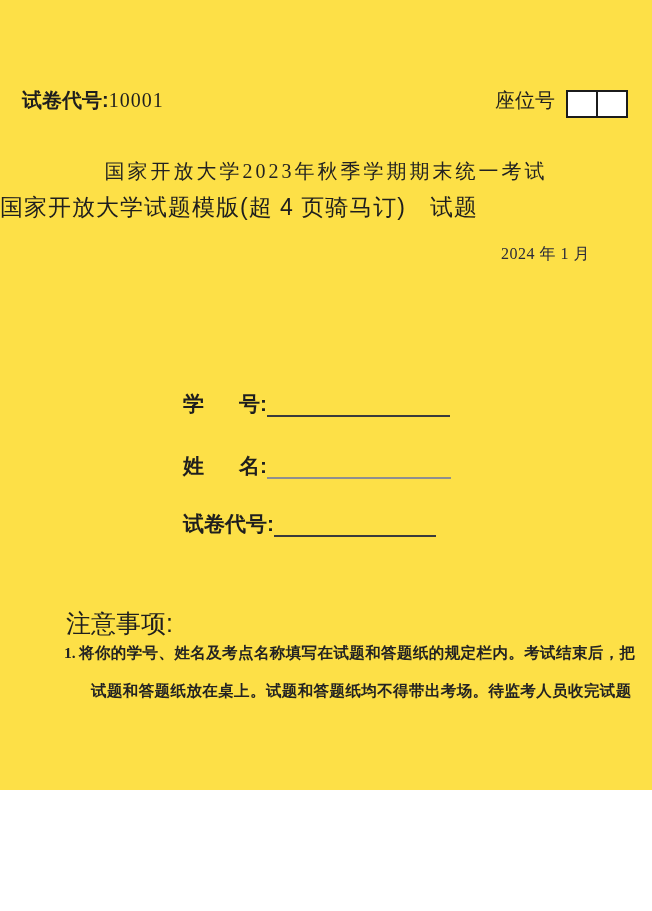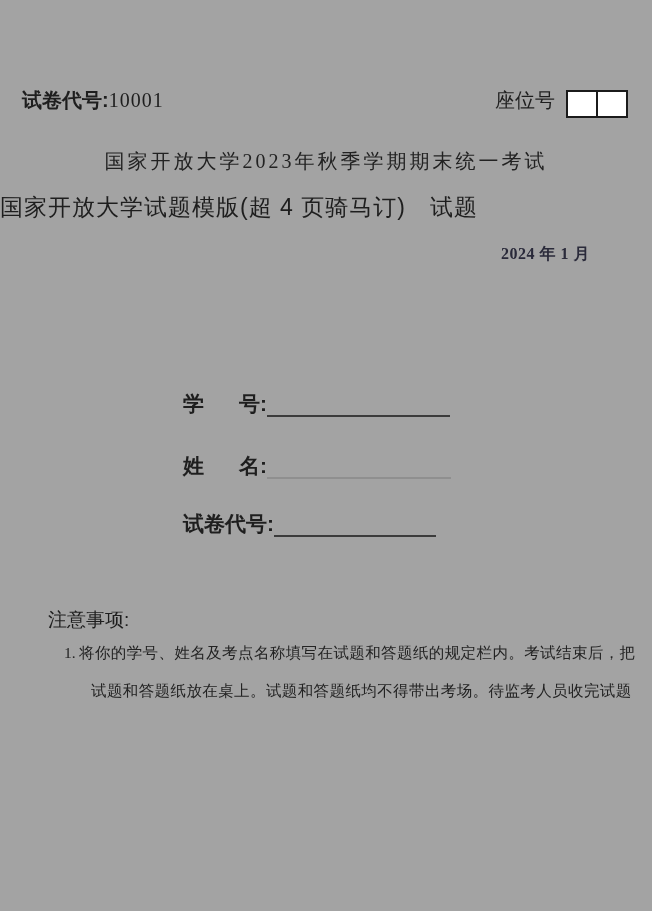--- a/index.html
+++ b/index.html
@@ -1,20 +1,20 @@
 <!DOCTYPE html>
 <html><head>
 <meta charset="utf-8">
 <style>
   html, body { margin: 0; padding: 0; background: #ffffff; }
   .page {
     position: relative;
     width: 652px;
-    height: 911px;
-    background: #a3a3a3;
+    height: 790px;
+    background: #fde047;
     color: #1e1e1e;
     font-family: "Liberation Serif", serif;
     overflow: hidden;
   }
   .cjk-bold { font-family: "Liberation Sans", sans-serif; font-weight: 400; }
 
   
   .paper-code {
     position: absolute; left: 22px; top: 88px;
     font-size: 20px; line-height: 24px; white-space: nowrap;
@@ -28,60 +28,60 @@
   }
   .seat-boxes { position: absolute; left: 566px; top: 90px; display: flex; }
   .seat-box {
     width: 28px; height: 24px; background: #ffffff;
     border: 2px solid #1b1b1b;
   }
   .seat-box + .seat-box { margin-left: -2px; }
 
   
   .session-line {
-    position: absolute; left: 0; top: 148px; width: 100%;
+    position: absolute; left: 0; top: 158px; width: 100%;
     text-align: center; font-size: 20px; letter-spacing: 3px;
     color: #222;
     white-space: nowrap;
   }
   .exam-title {
     position: absolute; left: 0; top: 192px; width: 100%;
     font-size: 23px; letter-spacing: 1px;
     white-space: nowrap;
   }
   .exam-date {
     position: absolute; right: 62px; top: 244px;
-    font-size: 16px; letter-spacing: 0.5px; color: #2a2a3a; font-weight: bold;
+    font-size: 16px; letter-spacing: 0.5px; color: #2a2a3a;
   }
 
   
   .form-row { position: absolute; left: 183px; display: flex; align-items: flex-end; }
   .row-student-id { top: 391px; }
   .row-name { top: 453px; }
   .row-site { top: 511px; }
   .field-label {
     font-size: 21px; line-height: 26px; white-space: nowrap;
     font-family: "Liberation Sans", sans-serif; font-weight: 700;
   }
   .label-spread { display: inline-flex; justify-content: space-between; width: 84px; }
   .blank-line { display: inline-block; height: 24px; border-bottom: 2px solid #3b3b3b; }
   .line-student-id { width: 183px; }
   .line-name { width: 184px; border-bottom-color: #8f8f8f; }
   .line-site { width: 162px; }
 
   
   .notices-heading {
-    position: absolute; left: 48px; top: 607px;
-    font-size: 19px;
+    position: absolute; left: 66px; top: 607px;
+    font-size: 25px;
   }
   .notices-body {
     position: absolute; left: 0; top: 634px; width: 640px;
     font-size: 15.5px; letter-spacing: 0.4px; color: #232323;
   }
-  .n-line { height: 38.3px; line-height: 38.3px; white-space: nowrap; }
+  .n-line { height: 38.3px; line-height: 38.3px; white-space: nowrap; font-weight: bold; }
   .n-first { margin-left: 64px; }
   .n-cont { margin-left: 91px; }
   .n-num { display: inline-block; width: 15px; letter-spacing: 0; }
 </style>
 </head>
 <body>
 
 <div class="page">
 
   <div class="paper-code">

